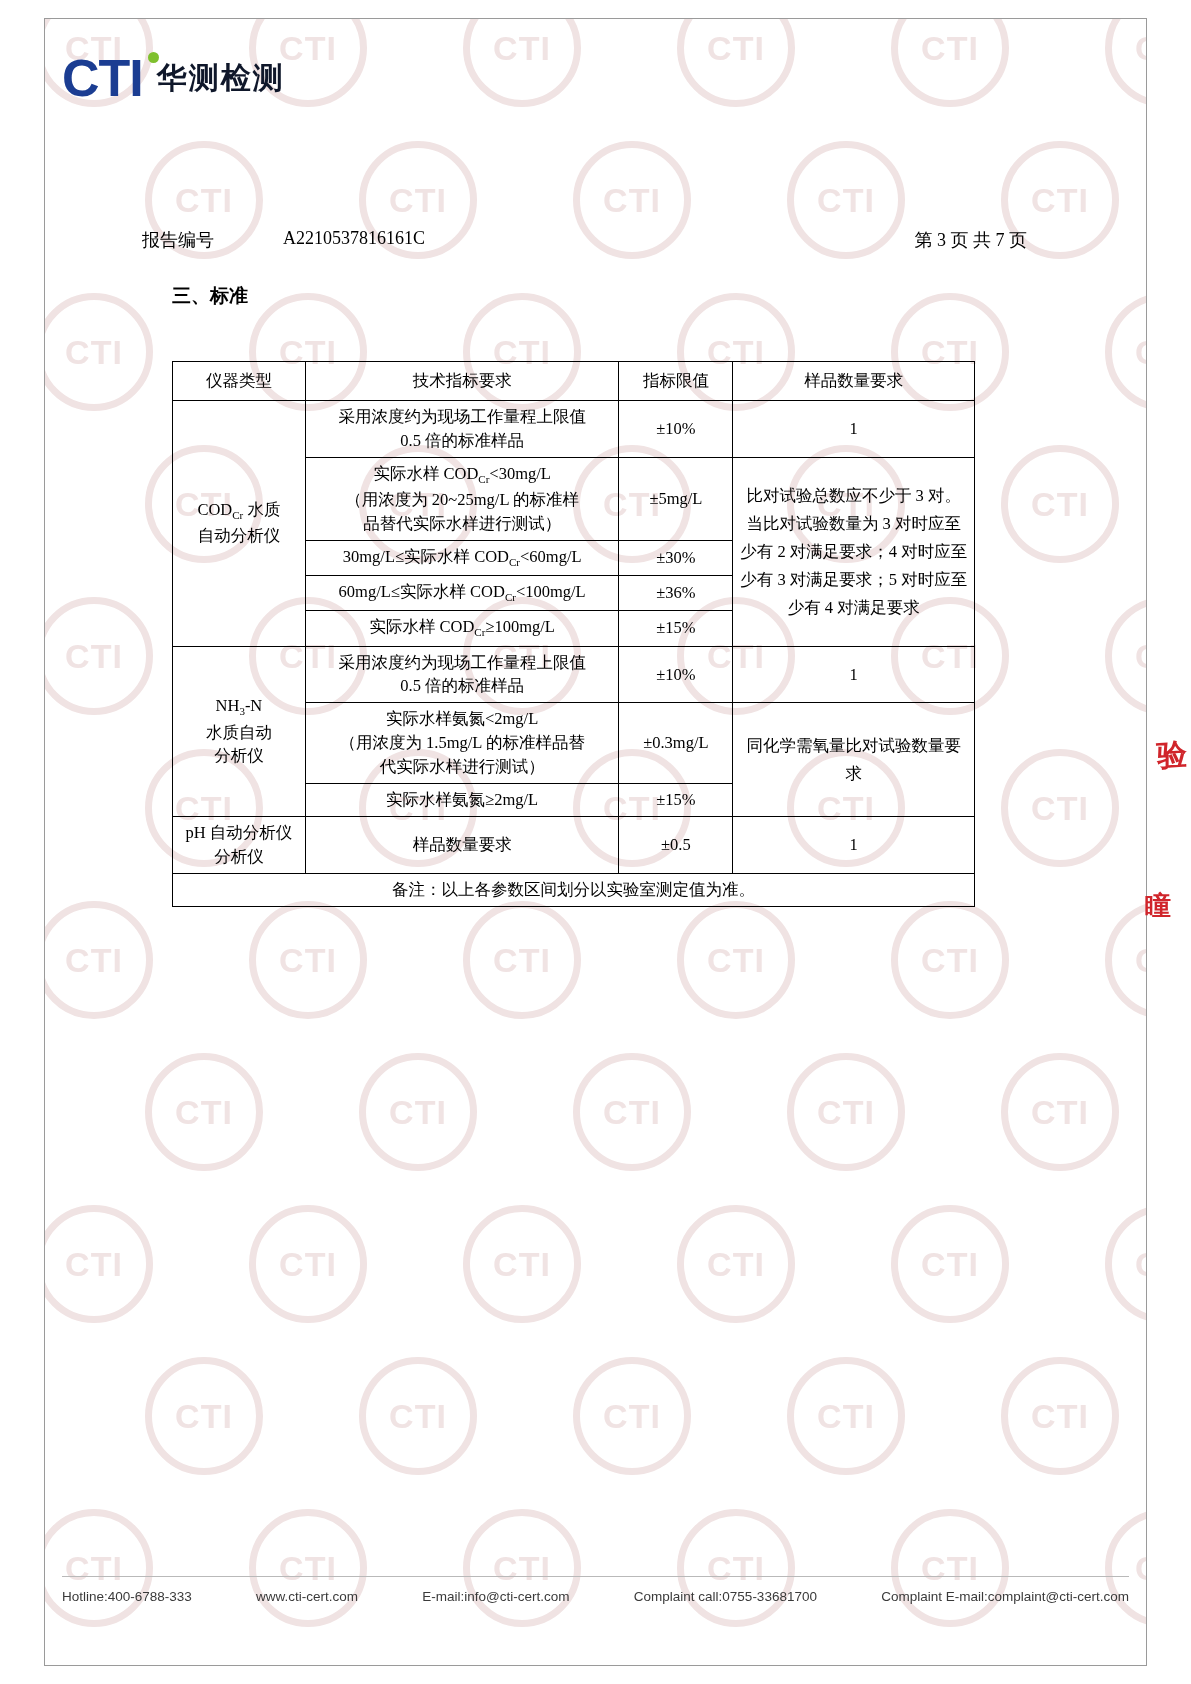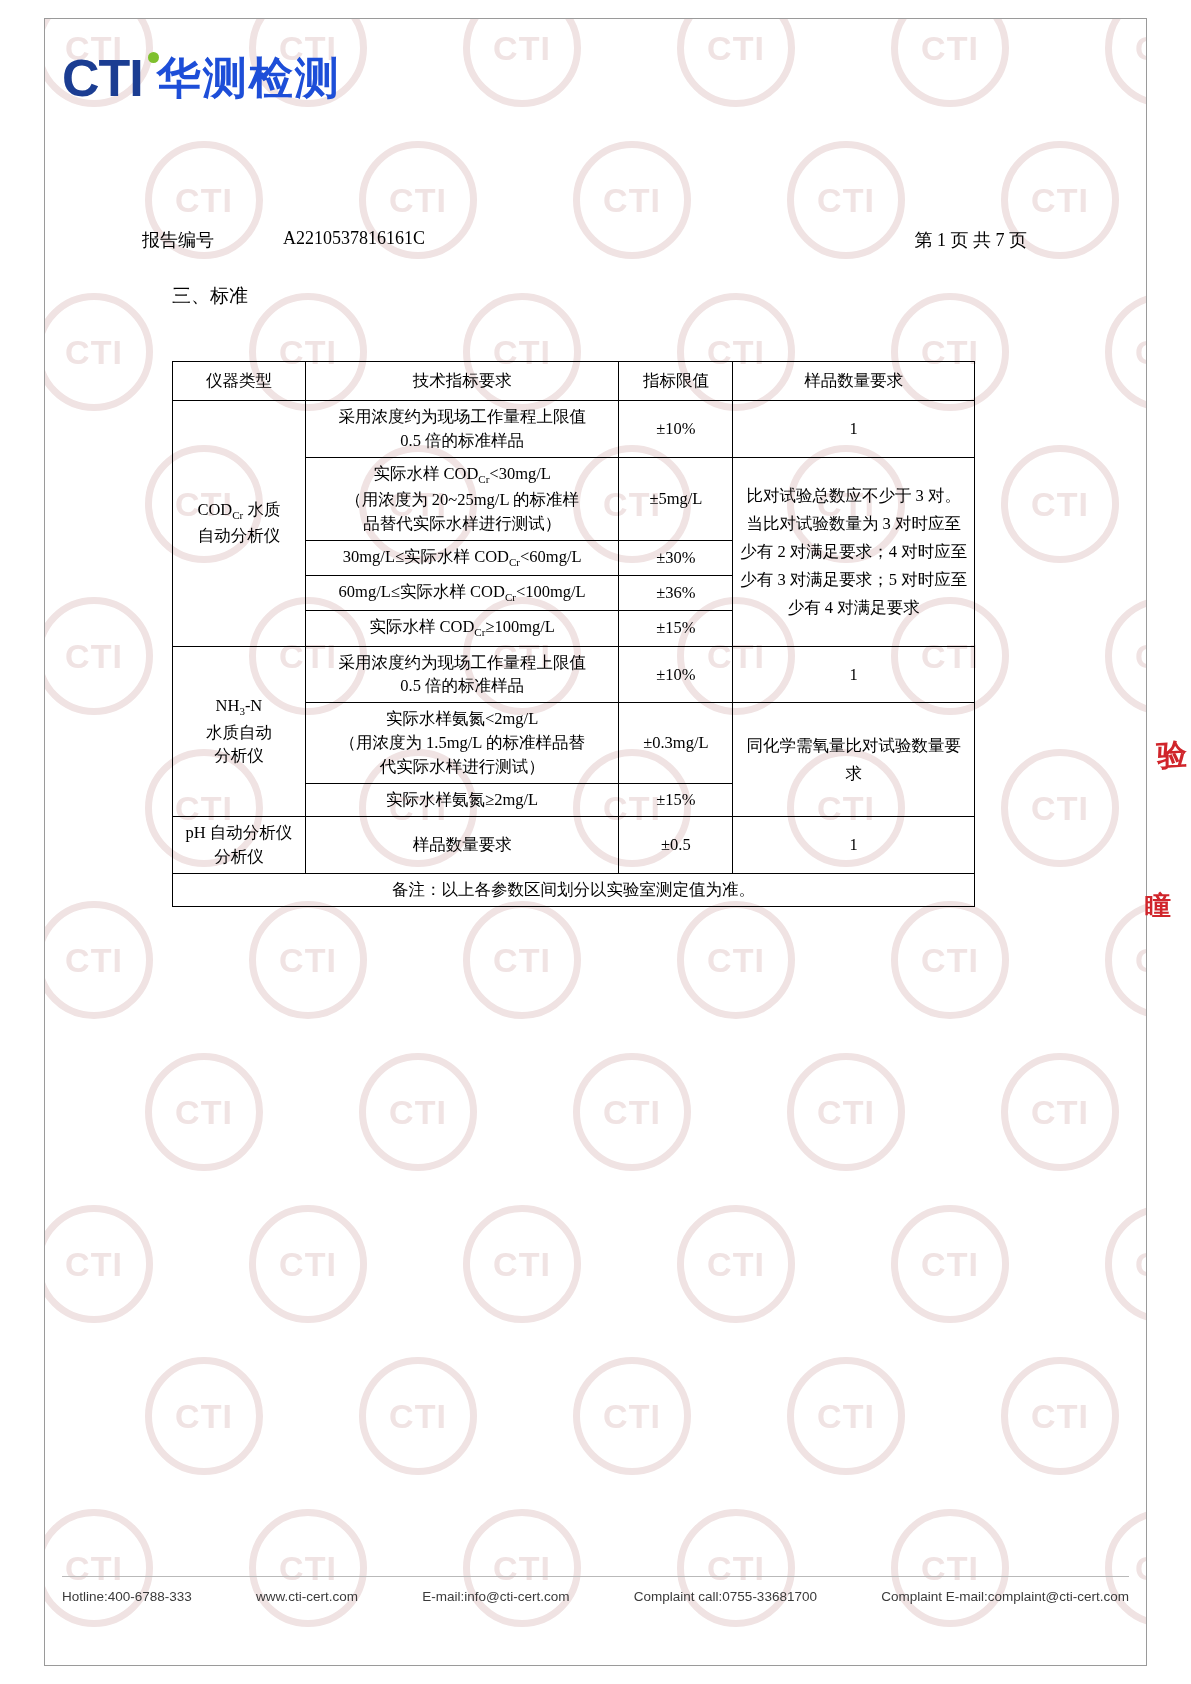--- a/index.html
+++ b/index.html
@@ -79,22 +79,22 @@
     width: 11px;
     height: 11px;
     background: #7fc02e;
     border-radius: 50%;
     left: 86px;
     top: 4px;
   }
   .logo-cn {
     font-family: Liberation Serif, serif;
     font-weight: bold;
-    font-size: 44px;
-    color: #1d4ed8;
+    font-size: 30px;
+    color: #0f172a;
     margin-left: 14px;
     letter-spacing: 2px;
   }
 
   
   .doc-title {
     position: absolute;
     left: 0;
     right: 0;
     top: 140px;
@@ -131,21 +131,21 @@
     position: absolute;
     right: 102px;
     top: 0;
   }
 
   .section-head {
     position: absolute;
     left: 172px;
     top: 283px;
     font-size: 19px;
-    font-weight: normal;
+    font-weight: bold;
     z-index: 3;
   }
 
   .table-title {
     position: absolute;
     left: 0;
     right: 0;
     top: 328px;
     text-align: center;
     font-family: "Liberation Sans", sans-serif;
@@ -312,21 +312,21 @@
   <div class="logo">
     <div class="logo-cti">CTI</div>
     <div class="logo-dot"></div>
     <div class="logo-cn">华测检测</div>
   </div>
 
 
   <div class="meta">
     <span class="m-label">报告编号</span>
     <span class="m-value">A2210537816161C</span>
-    <span class="m-page">第 1 页 共 7 页</span>
+    <span class="m-page">第 3 页 共 7 页</span>
   </div>
 
   <div class="section-head">三、标准</div>
 
 
   <table class="spec">
     <colgroup>
       <col class="col-a">
         <col class="col-b">
         <col class="col-c">

